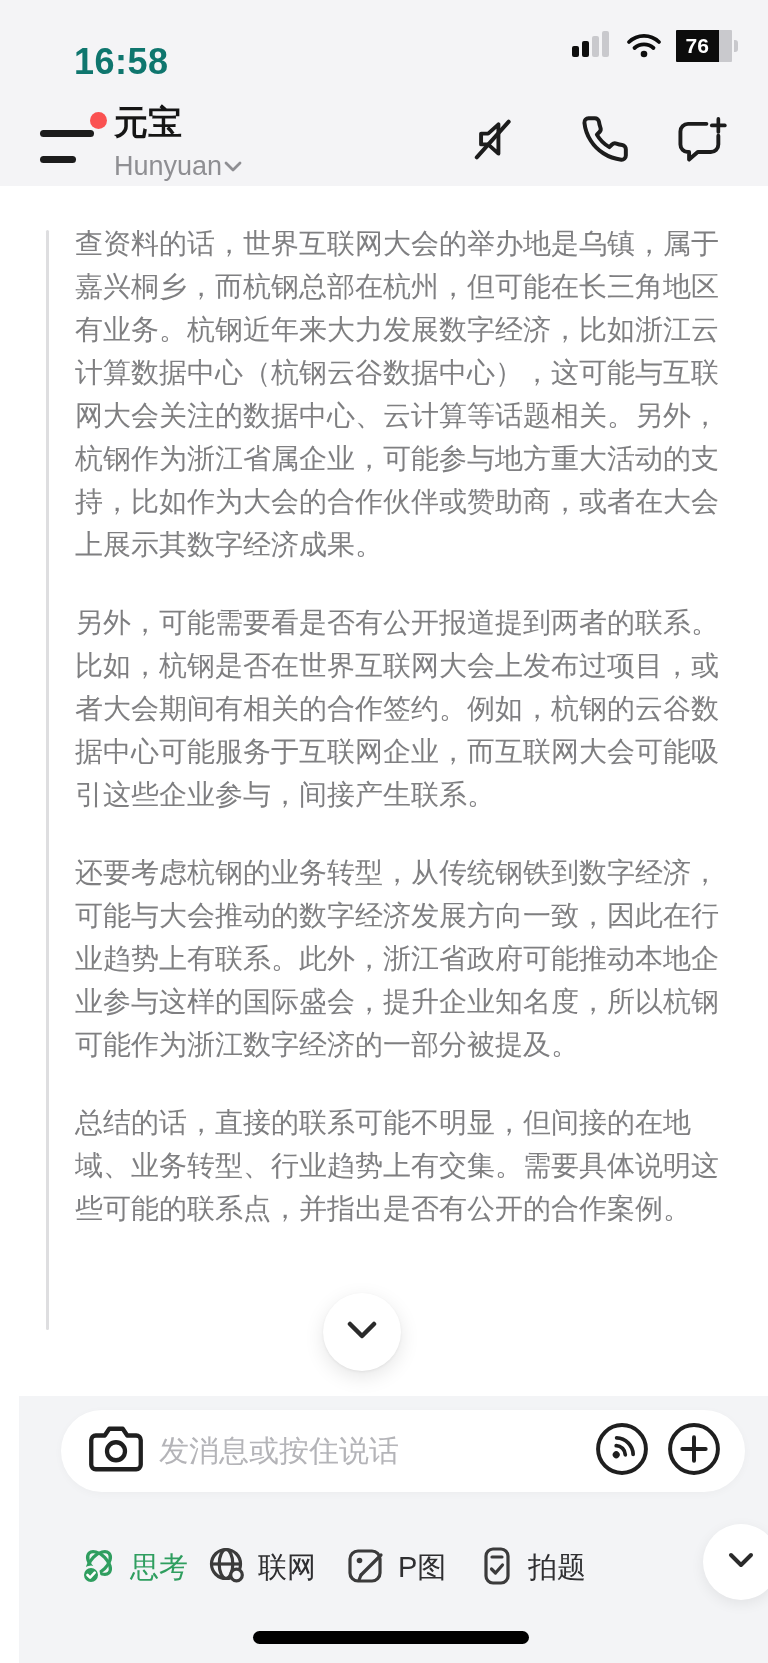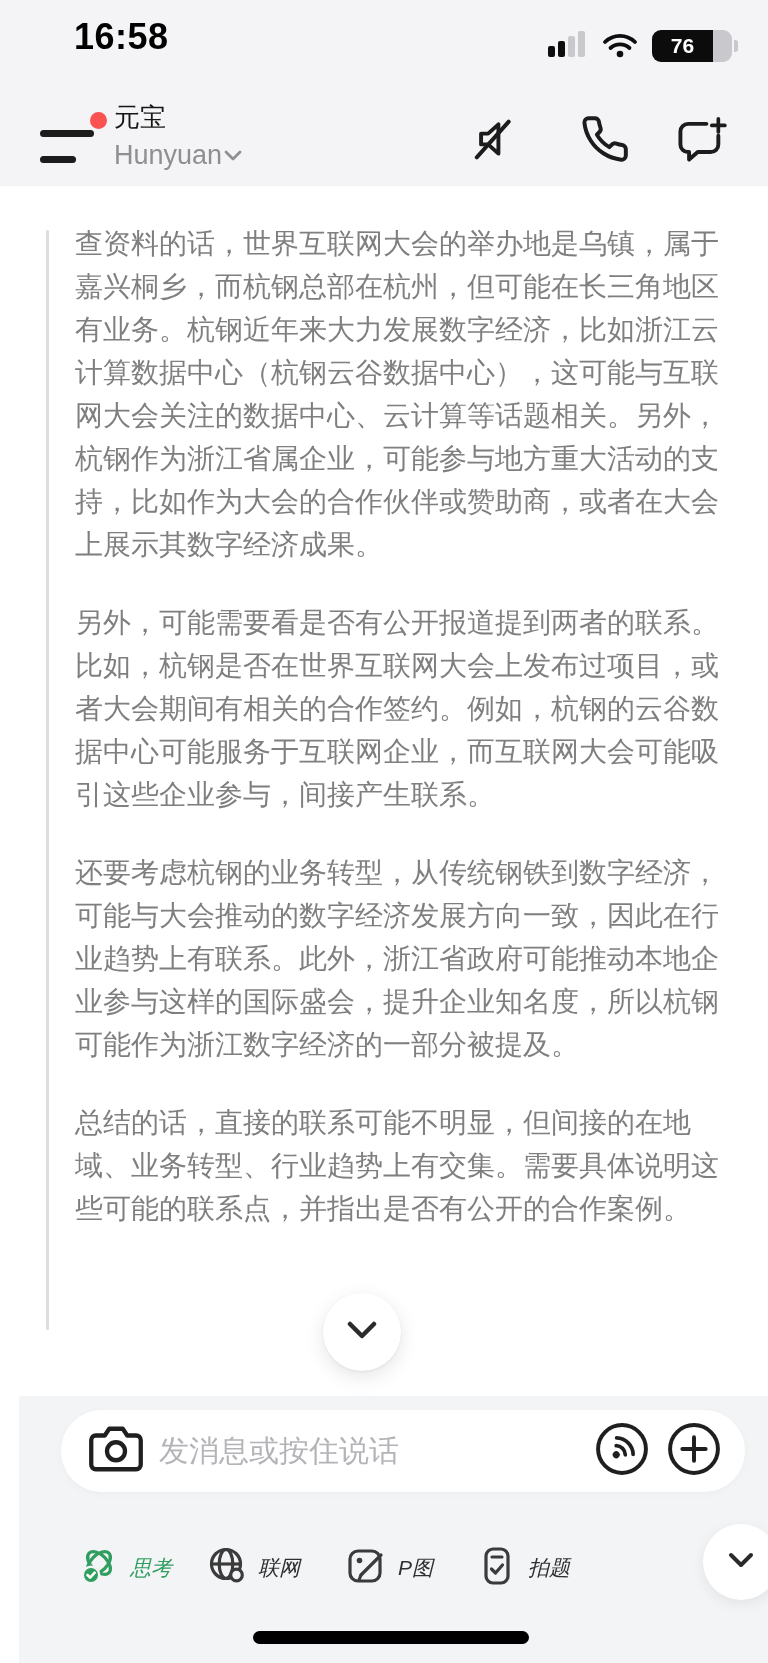--- a/index.html
+++ b/index.html
@@ -1,35 +1,35 @@
 <!DOCTYPE html>
 <html><head>
 <meta charset="utf-8">
 <style>
   * { margin:0; padding:0; box-sizing:border-box; }
   body { background:#e9e9eb; font-family:"Liberation Sans", sans-serif; }
   .phone { position:relative; width:768px; height:1663px; background:#ffffff; overflow:hidden; margin:0 auto; }
 
   
   .top-chrome { position:absolute; top:0; left:0; width:768px; height:186px; background:#f4f4f6; }
-  .time { position:absolute; left:74px; top:16px; font-size:36px; font-weight:700; color:#000000; letter-spacing:.5px; }
+  .time { position:absolute; left:74px; top:41px; font-size:36px; font-weight:700; color:#0f766e; letter-spacing:.5px; }
   .status-icons { position:absolute; right:30px; top:30px; display:flex; align-items:center; gap:13px; }
-  .battery { position:relative; width:80px; height:32px; border-radius:9px; overflow:hidden; display:flex; }
+  .battery { position:relative; width:56px; height:32px; border-radius:1px; overflow:hidden; display:flex; }
   .battery .fill { width:76%; background:#0c0c0c; color:#fff; font-size:21px; font-weight:700; display:flex; align-items:center; justify-content:center; }
   .battery .empty { flex:1; background:#c9c9cd; }
   .battery-nub { width:4px; height:12px; background:#c9c9cd; border-radius:0 3px 3px 0; margin-left:2px; }
 
   
   .menu-btn { position:absolute; left:40px; top:110px; width:70px; height:56px; cursor:pointer; }
   .menu-line { position:absolute; left:0; height:7px; border-radius:4px; background:#1c1c1c; }
   .menu-line.l1 { top:20px; width:54px; }
   .menu-line.l2 { top:46px; width:36px; }
   .menu-dot { position:absolute; left:50px; top:2px; width:17px; height:17px; border-radius:50%; background:#fa5151; }
   .title-block { position:absolute; left:114px; top:100px; }
-  .app-title { font-size:26px; font-weight:400; color:#151515; }
+  .app-title { font-size:34px; font-weight:700; color:#151515; }
   .model-row { display:flex; align-items:center; gap:2px; margin-top:5px; cursor:pointer; }
   .model-name { font-size:27px; color:#8f8f93; }
   .hbtn { position:absolute; top:113px; width:56px; height:56px; display:flex; align-items:center; justify-content:center; cursor:pointer; }
   .hbtn.mute { left:465px; } .hbtn.call { left:577px; } .hbtn.newchat { left:673px; }
 
   
   .chat-area { position:absolute; top:186px; left:0; width:768px; height:1210px; background:#ffffff; overflow:hidden; }
   .quote-bar { position:absolute; left:46px; top:44px; width:3px; height:1100px; background:#dedee0; border-radius:2px; }
   .thinking { position:absolute; left:75px; top:36px; width:650px; }
   .para { font-size:28px; line-height:43px; color:#7f7f81; margin-bottom:35px; word-break:break-all; overflow-wrap:anywhere; }
@@ -45,21 +45,21 @@
                 box-shadow:0 2px 8px rgba(0,0,0,.03); display:flex; align-items:center; }
   .cam-btn { margin-left:28px; width:54px; height:54px; display:flex; align-items:center; justify-content:center; cursor:pointer; flex:0 0 auto; }
   .msg-input { flex:1; margin-left:16px; border:none; outline:none; background:transparent; font-size:30px; color:#333;
                font-family:"Liberation Sans", sans-serif; min-width:0; }
   .msg-input::placeholder { color:#b4b4b8; }
   .pill-btn { width:58px; height:58px; display:flex; align-items:center; justify-content:center; cursor:pointer; flex:0 0 auto; }
   .pill-btn.voice { margin-right:14px; } .pill-btn.add { margin-right:22px; }
 
   .toolbar { position:absolute; left:0; top:144px; width:768px; height:60px; }
   .tool-item { position:absolute; top:0; height:56px; display:flex; align-items:center; gap:9px; cursor:pointer; }
-  .tool-item .lbl { font-size:21px; color:#2f2f31;font-style:italic; }
+  .tool-item .lbl { font-size:29px; color:#2f2f31; }
   .tool-item.think .lbl { color:#2f9e5f; }
   .tool-item.think { left:58px; } .tool-item.web { left:186px; } .tool-item.pic { left:326px; } .tool-item.solve { left:456px; }
   .tools-collapse { position:absolute; left:684px; top:-16px; width:76px; height:76px; border-radius:50%; background:#fff;
                     box-shadow:0 4px 14px rgba(0,0,0,.07); display:flex; align-items:center; justify-content:center; cursor:pointer; }
 
   .home-indicator { position:absolute; left:253px; top:1631px; width:276px; height:13px; border-radius:7px; background:#000; }
 </style>
 </head>
 <body>
 

